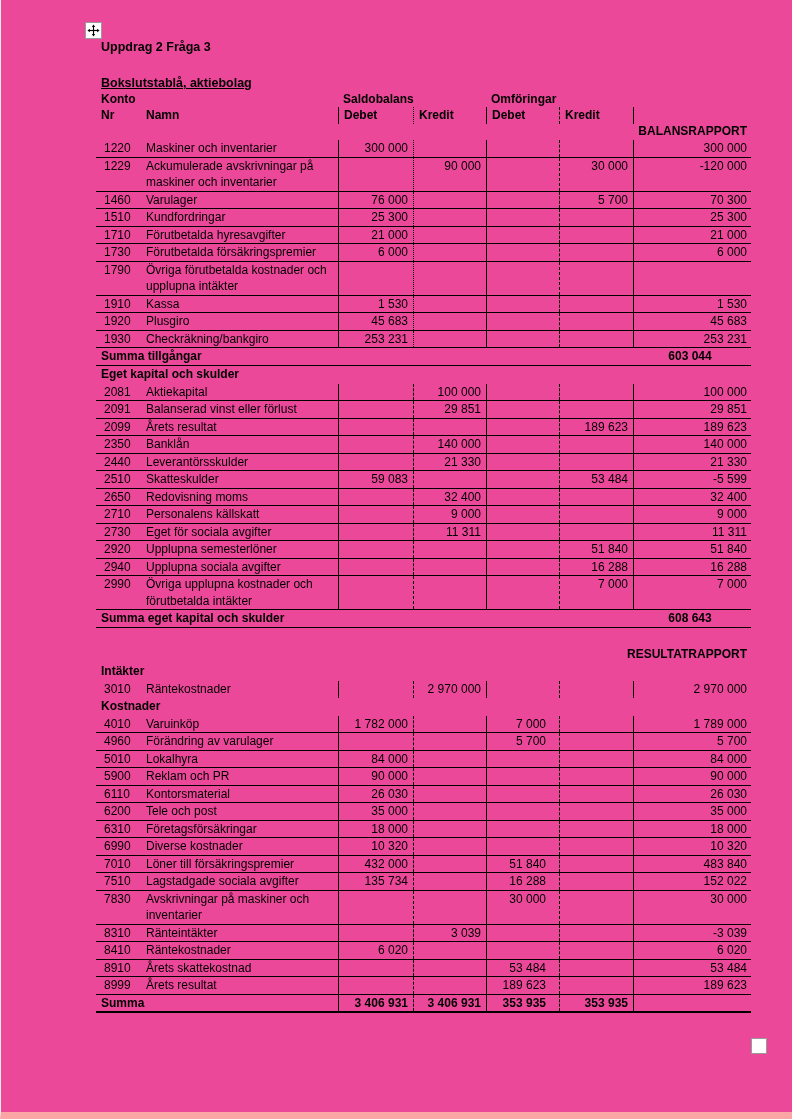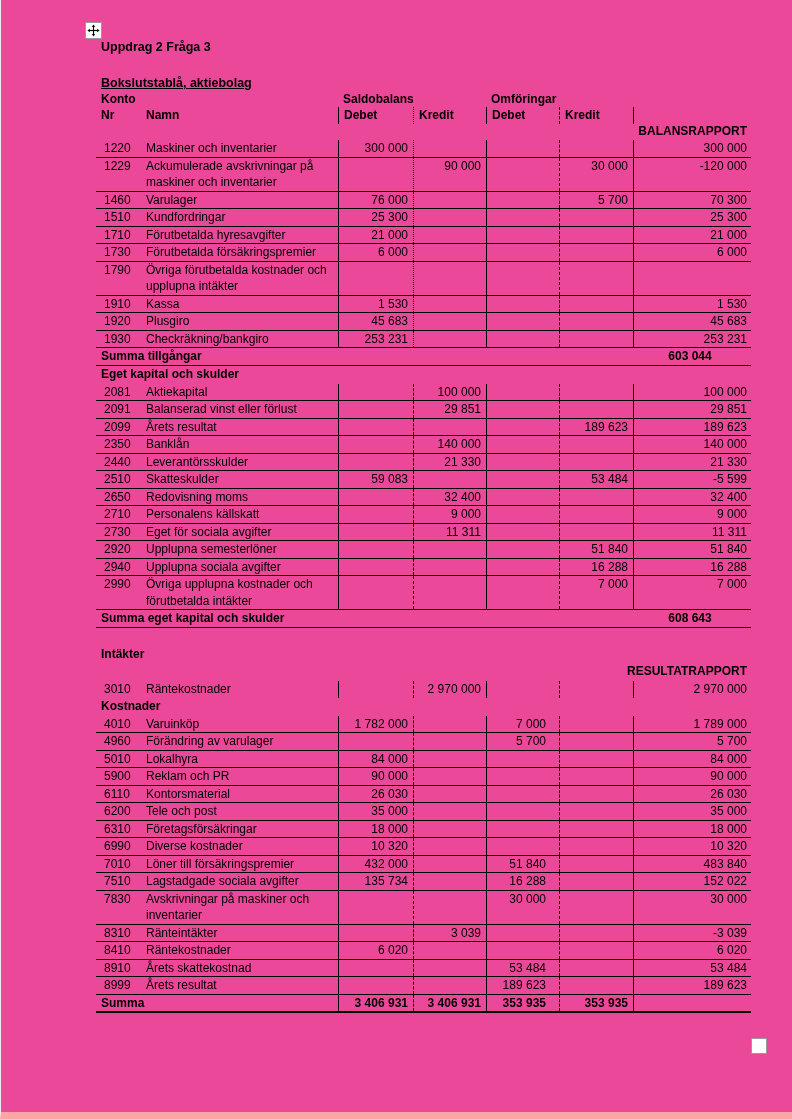--- a/index.html
+++ b/index.html
@@ -299,22 +299,22 @@
           <div class="cell c-sk"></div>
           <div class="cell c-od"></div>
           <div class="cell c-ok">7 000</div>
           <div class="cell c-rap">7 000</div>
         </div>
         <div class="trow sumrow">
           <div class="slbl">Summa eget kapital och skulder</div>
           <div class="stot">608 643</div>
         </div>
         <div class="trow blank"></div>
+        <div class="trow rpt">RESULTATRAPPORT</div>
         <div class="trow sec">Intäkter</div>
-        <div class="trow rpt">RESULTATRAPPORT</div>
         <div class="trow data nb">
           <div class="cell c-nr">3010</div>
           <div class="cell c-namn">Räntekostnader</div>
           <div class="cell c-sd"></div>
           <div class="cell c-sk">2 970 000</div>
           <div class="cell c-od"></div>
           <div class="cell c-ok"></div>
           <div class="cell c-rap">2 970 000</div>
         </div>
         <div class="trow sec">Kostnader</div>

